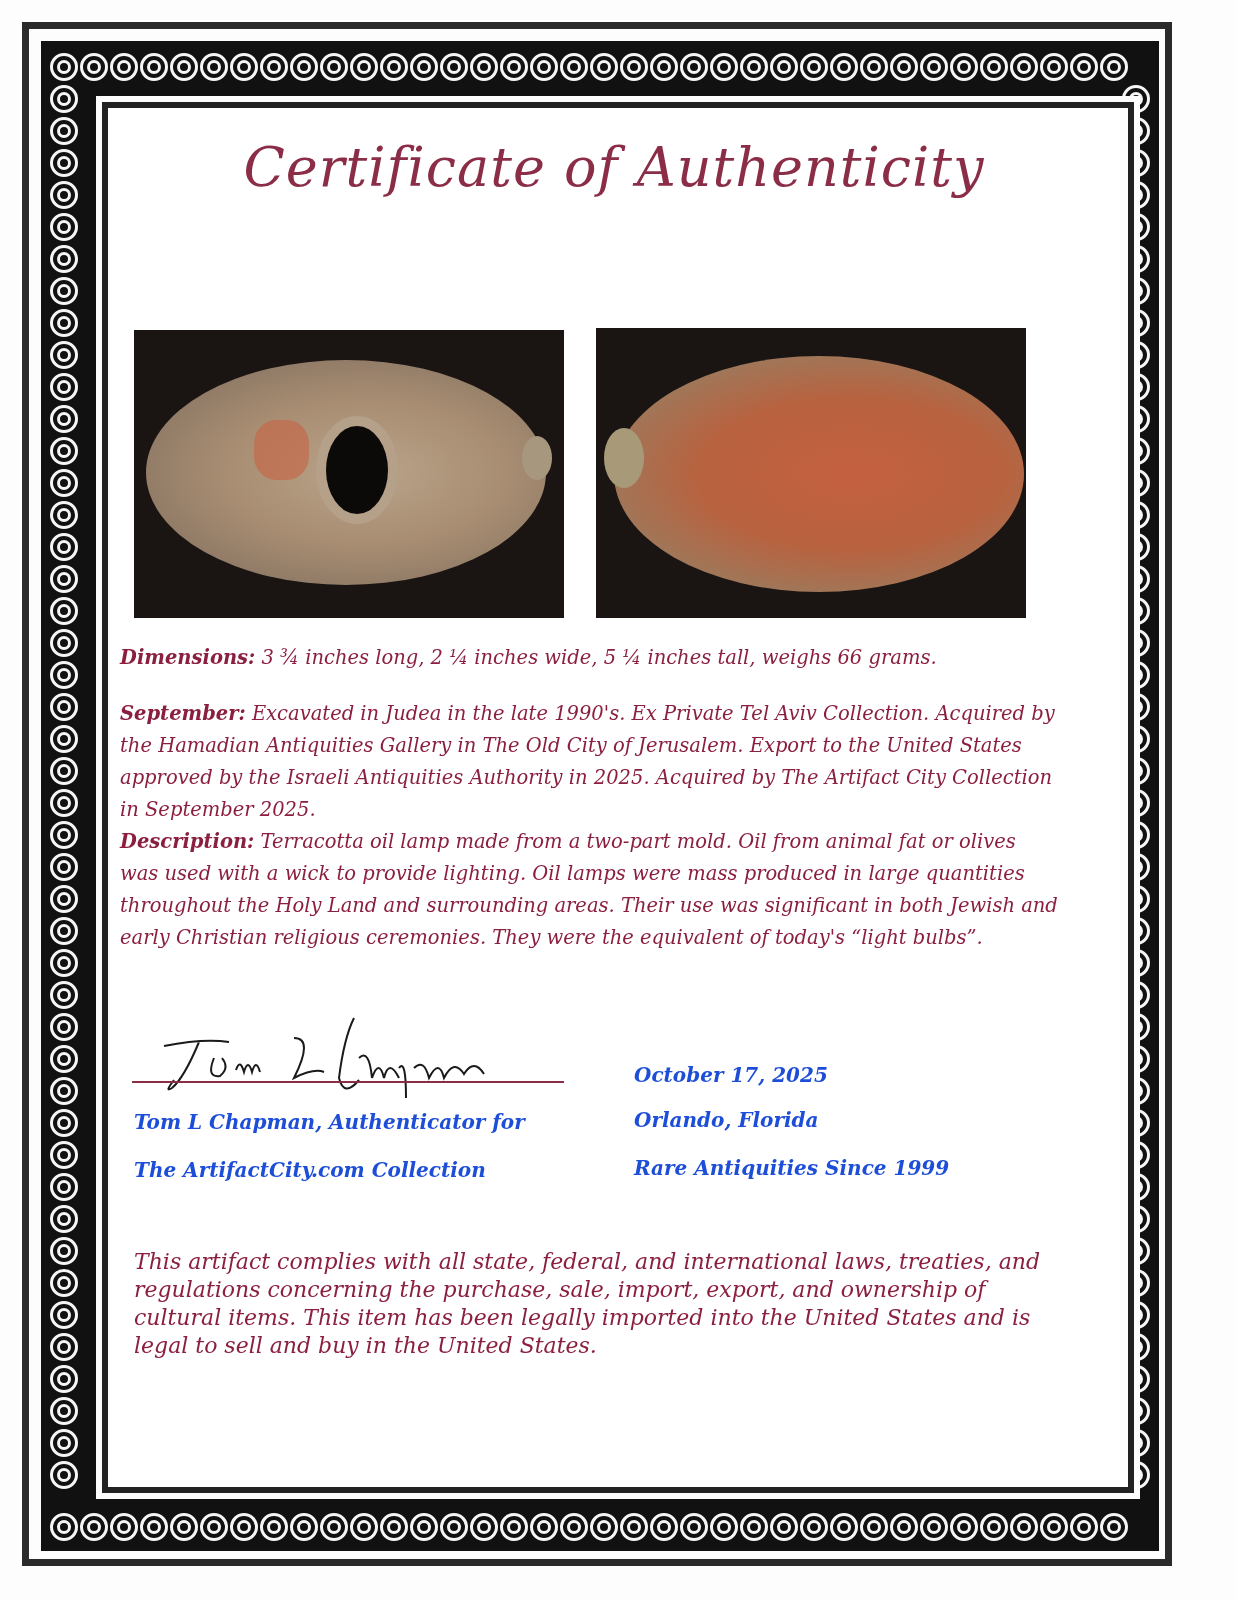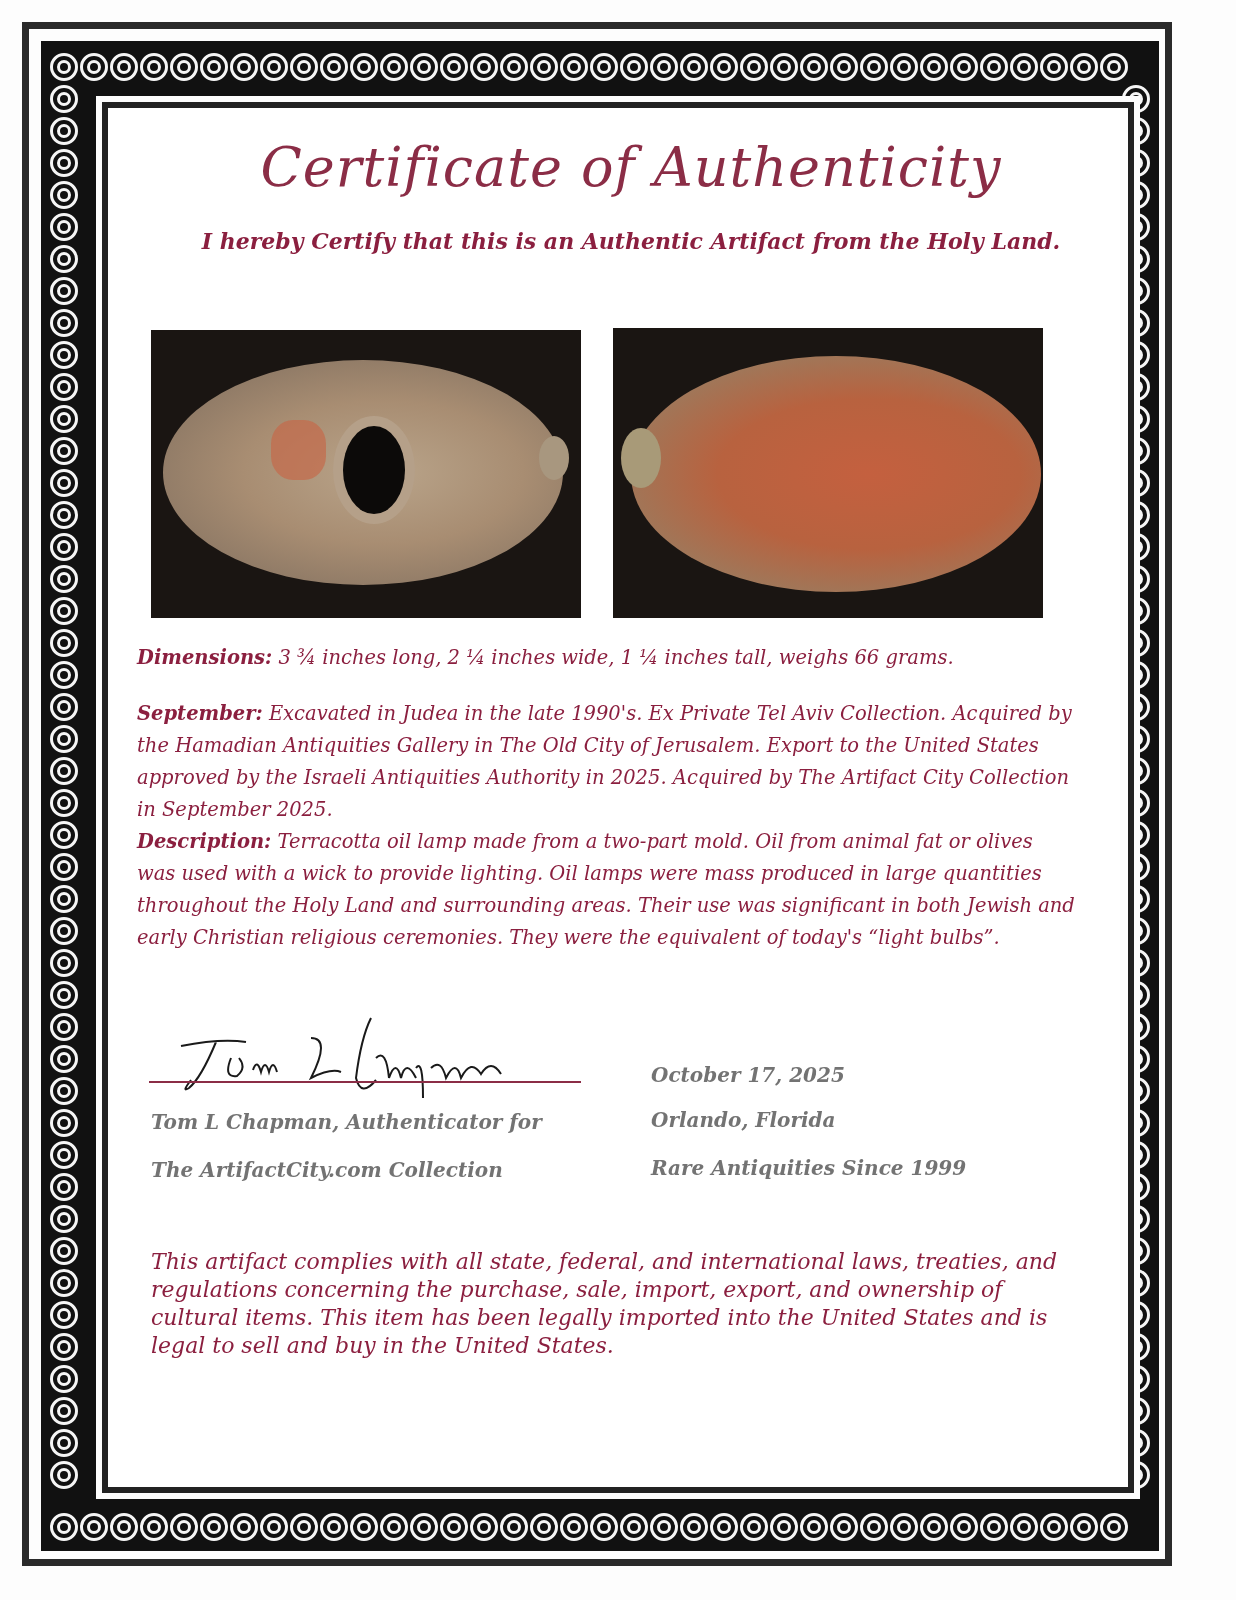--- a/index.html
+++ b/index.html
@@ -25,42 +25,42 @@
     border-radius: 50%; border: 3px solid #f5f5f5; box-sizing: border-box;
   }
   .inner-white {
     position: absolute; left: 96px; top: 96px; width: 1044px; height: 1403px;
     background: #fdfdfd; box-sizing: border-box;
   }
   .inner-rule {
     position: absolute; left: 102px; top: 102px; width: 1032px; height: 1391px;
     border: 6px solid #222; box-sizing: border-box; background: #ffffff;
   }
-  .content { position: absolute; left: 121px; top: 108px; width: 1020px; height: 1380px; color: #8b1f3f; }
+  .content { position: absolute; left: 104px; top: 108px; width: 1020px; height: 1380px; color: #8b1f3f; }
   .title {
     position: absolute; left: 0; right: 0; top: 28px; text-align: center;
     font-family: "DejaVu Serif", serif; font-style: italic; font-size: 54px; color: #8b2d46; letter-spacing: 1px;
   }
   .cert-line {
     position: absolute; left: 0; right: 0; text-align: center; font-style: italic; font-weight: bold;
     font-size: 22px; color: #8b1f3f;
   }
   .photo {
     position: absolute; background: #1a1512; overflow: hidden;
   }
   .lamp {
     position: absolute; border-radius: 50%;
   }
   .para {
     position: absolute; left: 16px; width: 940px; font-style: italic; font-size: 19.5px;
     line-height: 32px; color: #8b1f3f;
   }
   .para .lbl { font-weight: bold; text-align: right; }
   .sig-line { position: absolute; left: 28px; top: 1081px; width: 432px; height: 2px; background: #8b2d46; }
-  .small-b { position: absolute; font-style: italic; font-weight: bold; font-size: 20px; color: #737373; }
+  .small-b { position: absolute; font-style: italic; font-weight: bold; font-size: 20px; color: #1d4ed8; }
   .legal {
     position: absolute; left: 30px; top: 1140px; width: 940px; font-style: italic; font-size: 22px;
     line-height: 28px; color: #8b1f3f;
   }
 </style>
 </head>
 <body>
 
 <div class="outer-rule"></div>
 <div class="band">
@@ -231,35 +231,34 @@
       <div class="ring"></div>
       <div class="ring"></div>
       <div class="ring"></div>
     </div>
 </div>
 <div class="inner-white"></div>
 <div class="inner-rule"></div>
 
 <div class="content">
   <div class="title">Certificate of Authenticity</div>
-  <div class="cert-line" style="top:120px;">I hereby Certify that this is an Authentic Artifact from the Holy Land.</div>
 
   <div class="photo" style="left:30px; top:222px; width:430px; height:288px;">
     <div class="lamp" style="left:12px; top:30px; width:400px; height:225px; background: radial-gradient(ellipse at 55% 50%, #b9a48a 0%, #a88d72 45%, #8f7a66 75%, #4a3f3a 100%);"></div>
     <div class="lamp" style="left:120px; top:90px; width:55px; height:60px; background:#c56a4a; opacity:0.7; border-radius:40%;"></div>
     <div class="lamp" style="left:192px; top:96px; width:62px; height:88px; background:#0c0a09; box-shadow:0 0 0 10px #b5a089;"></div>
     <div class="lamp" style="left:388px; top:106px; width:30px; height:44px; background:#a8977f;"></div>
   </div>
   <div class="photo" style="left:492px; top:220px; width:430px; height:290px;">
     <div class="lamp" style="left:18px; top:28px; width:410px; height:236px; background: radial-gradient(ellipse at 58% 50%, #c4603f 0%, #b8623f 45%, #9c7a5d 78%, #5c4a45 100%);"></div>
     <div class="lamp" style="left:8px; top:100px; width:40px; height:60px; background:#a89a78;"></div>
   </div>
 
   <div class="para" style="top:534px;">
-    <span class="lbl">Dimensions:</span><span> 3 ¾ inches long, 2 ¼ inches wide, 1 ¼ inches tall, weighs 66 grams.</span>
+    <span class="lbl">Dimensions:</span><span> 3 ¾ inches long, 2 ¼ inches wide, 5 ¼ inches tall, weighs 66 grams.</span>
   </div>
   <div class="para" style="top:590px;">
     <span class="lbl">September:</span><span> Excavated in Judea in the late 1990's. Ex Private Tel Aviv Collection. Acquired by the Hamadian Antiquities Gallery in The Old City of Jerusalem. Export to the United States approved by the Israeli Antiquities Authority in 2025. Acquired by The Artifact City Collection in September 2025.</span>
   </div>
   <div class="para" style="top:718px;">
     <span class="lbl">Description:</span><span> Terracotta oil lamp made from a two-part mold. Oil from animal fat or olives was used with a wick to provide lighting. Oil lamps were mass produced in large quantities throughout the Holy Land and surrounding areas. Their use was significant in both Jewish and early Christian religious ceremonies. They were the equivalent of today's “light bulbs”.</span>
   </div>
 
   <svg style="position:absolute; left:40px; top:890px;" width="380" height="130" viewBox="0 0 380 130">
     <path d="M20 48 Q60 40 85 44 M55 44 Q40 80 28 90 Q20 95 30 82 M70 60 Q62 80 76 78 Q86 70 78 60 M92 72 Q96 60 100 74 Q104 60 108 74 Q112 60 116 74 M150 40 Q170 40 150 80 Q170 70 180 74 M210 20 Q200 40 195 80 Q200 100 215 82 M215 60 Q225 50 228 80 Q235 60 240 80 Q245 60 255 80 M255 70 Q262 60 262 100 M270 70 Q280 60 285 80 Q295 60 300 80 Q310 60 320 76 Q330 60 340 76" stroke="#1a1a1a" stroke-width="2" fill="none"></path>

